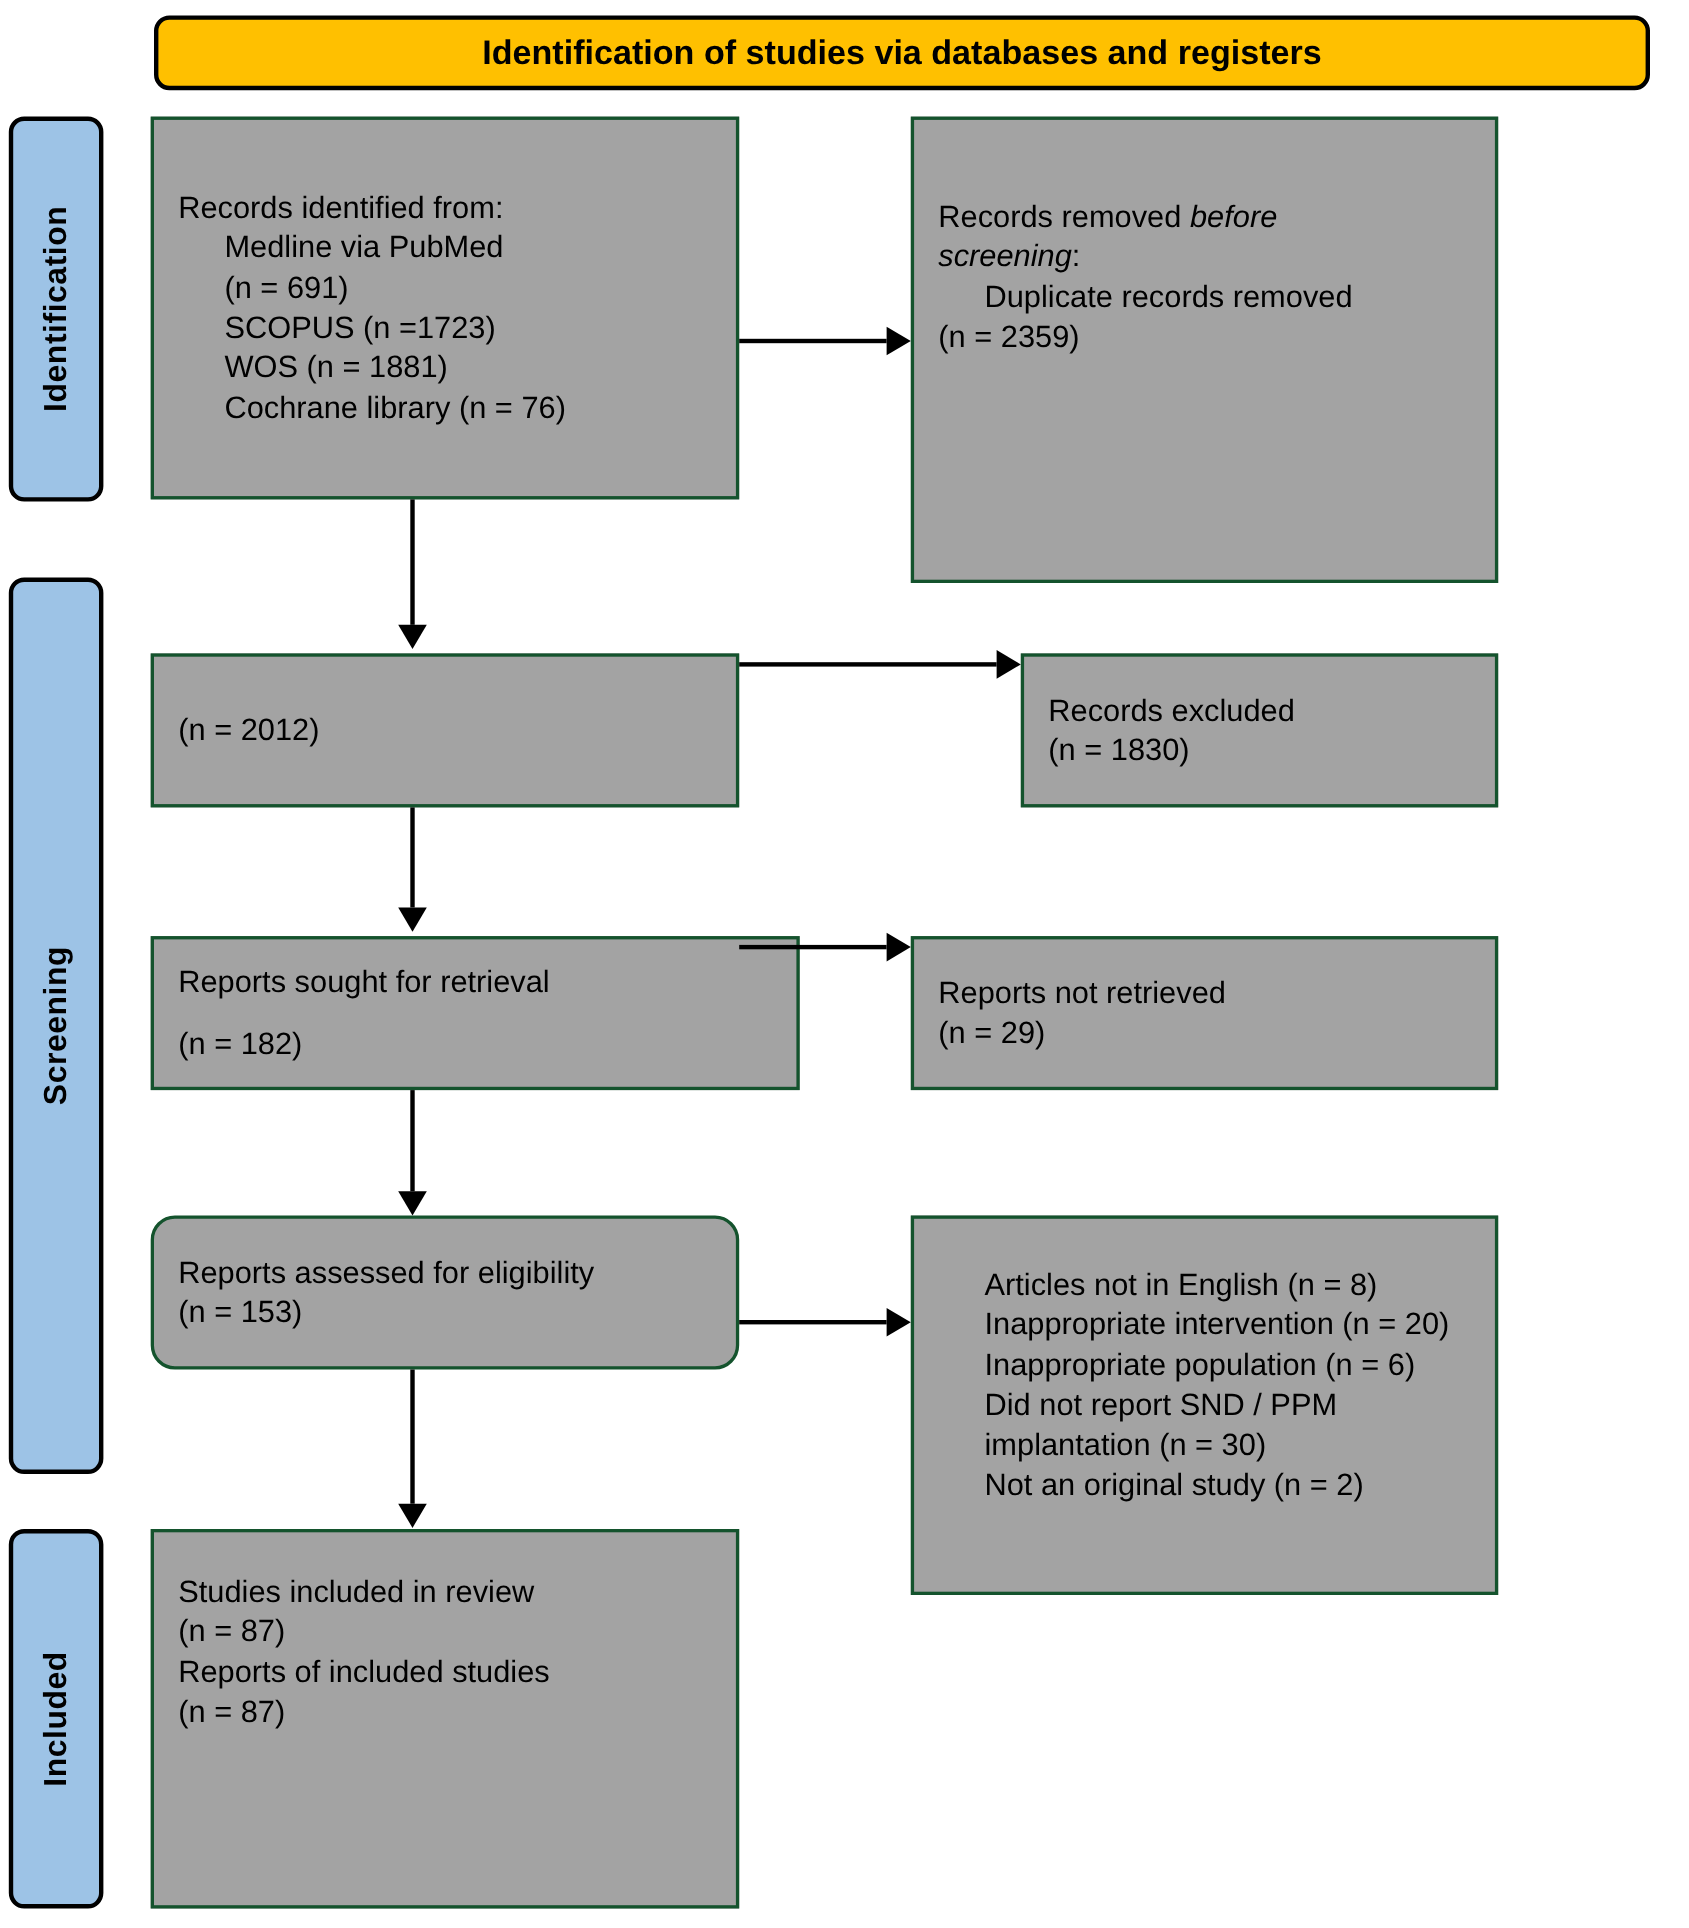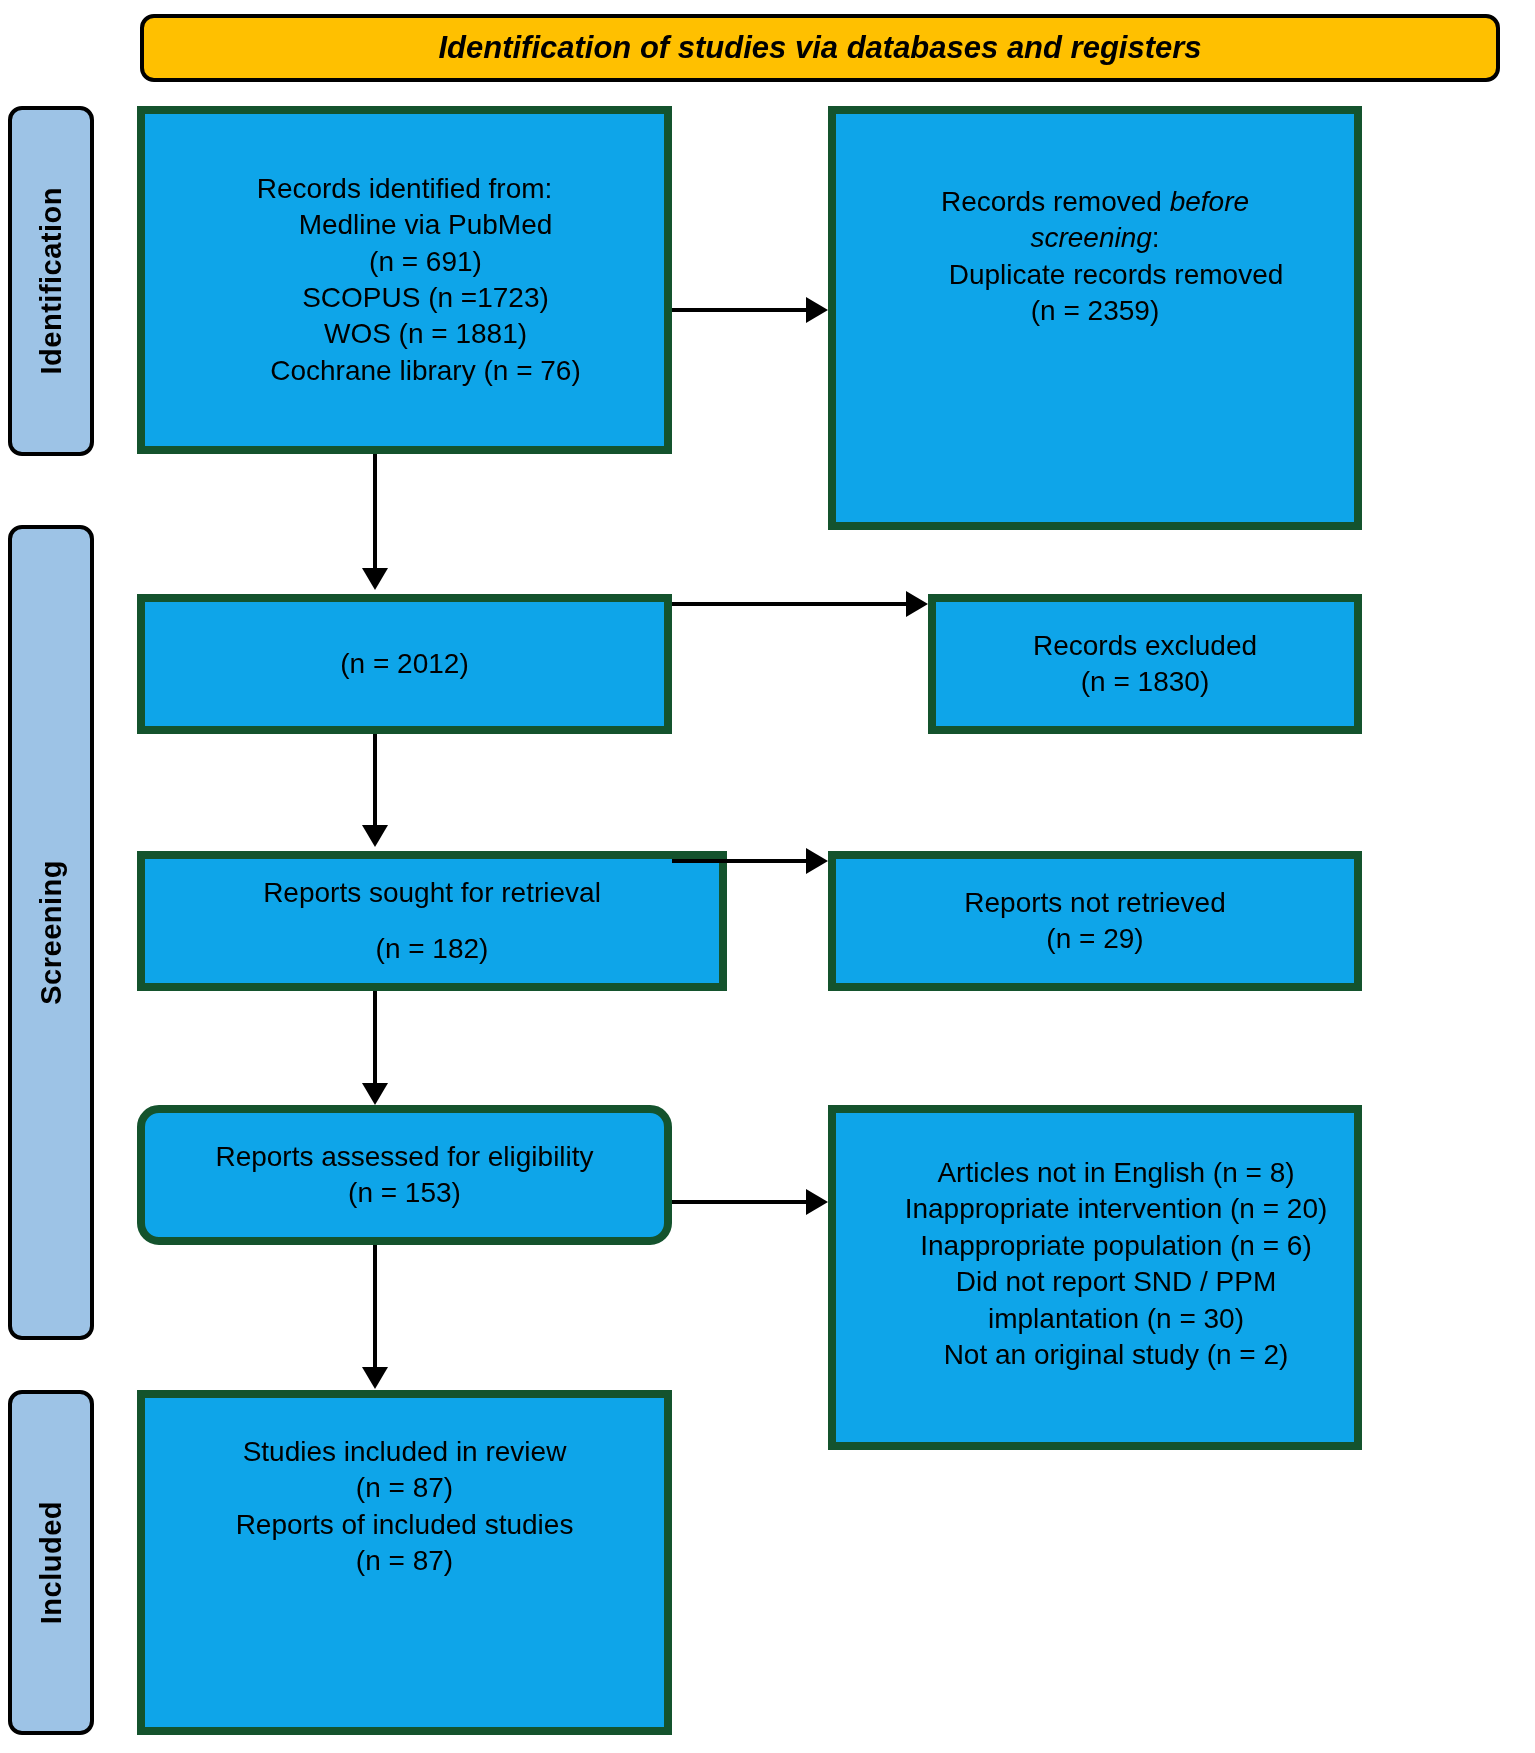--- a/index.html
+++ b/index.html
@@ -29,21 +29,20 @@
     box-sizing: border-box;
     display: flex;
     align-items: center;
     justify-content: center;
   }
   #banner .banner-text {
     font-size: 31px;
     font-weight: bold;
     letter-spacing: 0px;
     white-space: nowrap;
-    font-style: italic;
   }
 
   
   .stage {
     position: absolute;
     background: #9DC3E6;
     border: 4px solid #000000;
     border-radius: 14px;
     box-sizing: border-box;
     display: flex;
@@ -58,28 +57,27 @@
     white-space: nowrap;
     letter-spacing: 0.5px;
   }
   #stage-identification { left: 8px;  top: 106px;  width: 86px;  height: 350px; }
   #stage-screening      { left: 8px;  top: 525px;  width: 86px;  height: 815px; }
   #stage-included       { left: 8px;  top: 1390px; width: 86px;  height: 345px; }
 
   
   .box {
     position: absolute;
-    background: #0ea5e9;
-    border: 8px solid #14532d;
+    background: #a3a3a3;
+    border: 3px solid #14532d;
     box-sizing: border-box;
     padding: 16px 22px;
     display: flex;
     flex-direction: column;
     justify-content: center;
-    text-align: center;
   }
   .box .line {
     font-size: 28px;
     line-height: 1.30;
     white-space: pre-wrap;
   }
   .box .line.indent { padding-left: 42px; text-indent: 0; }
   .box .line i { font-style: italic; }
 
   #box-identified  { left: 137px; top: 106px;  width: 535px; height: 348px; }

